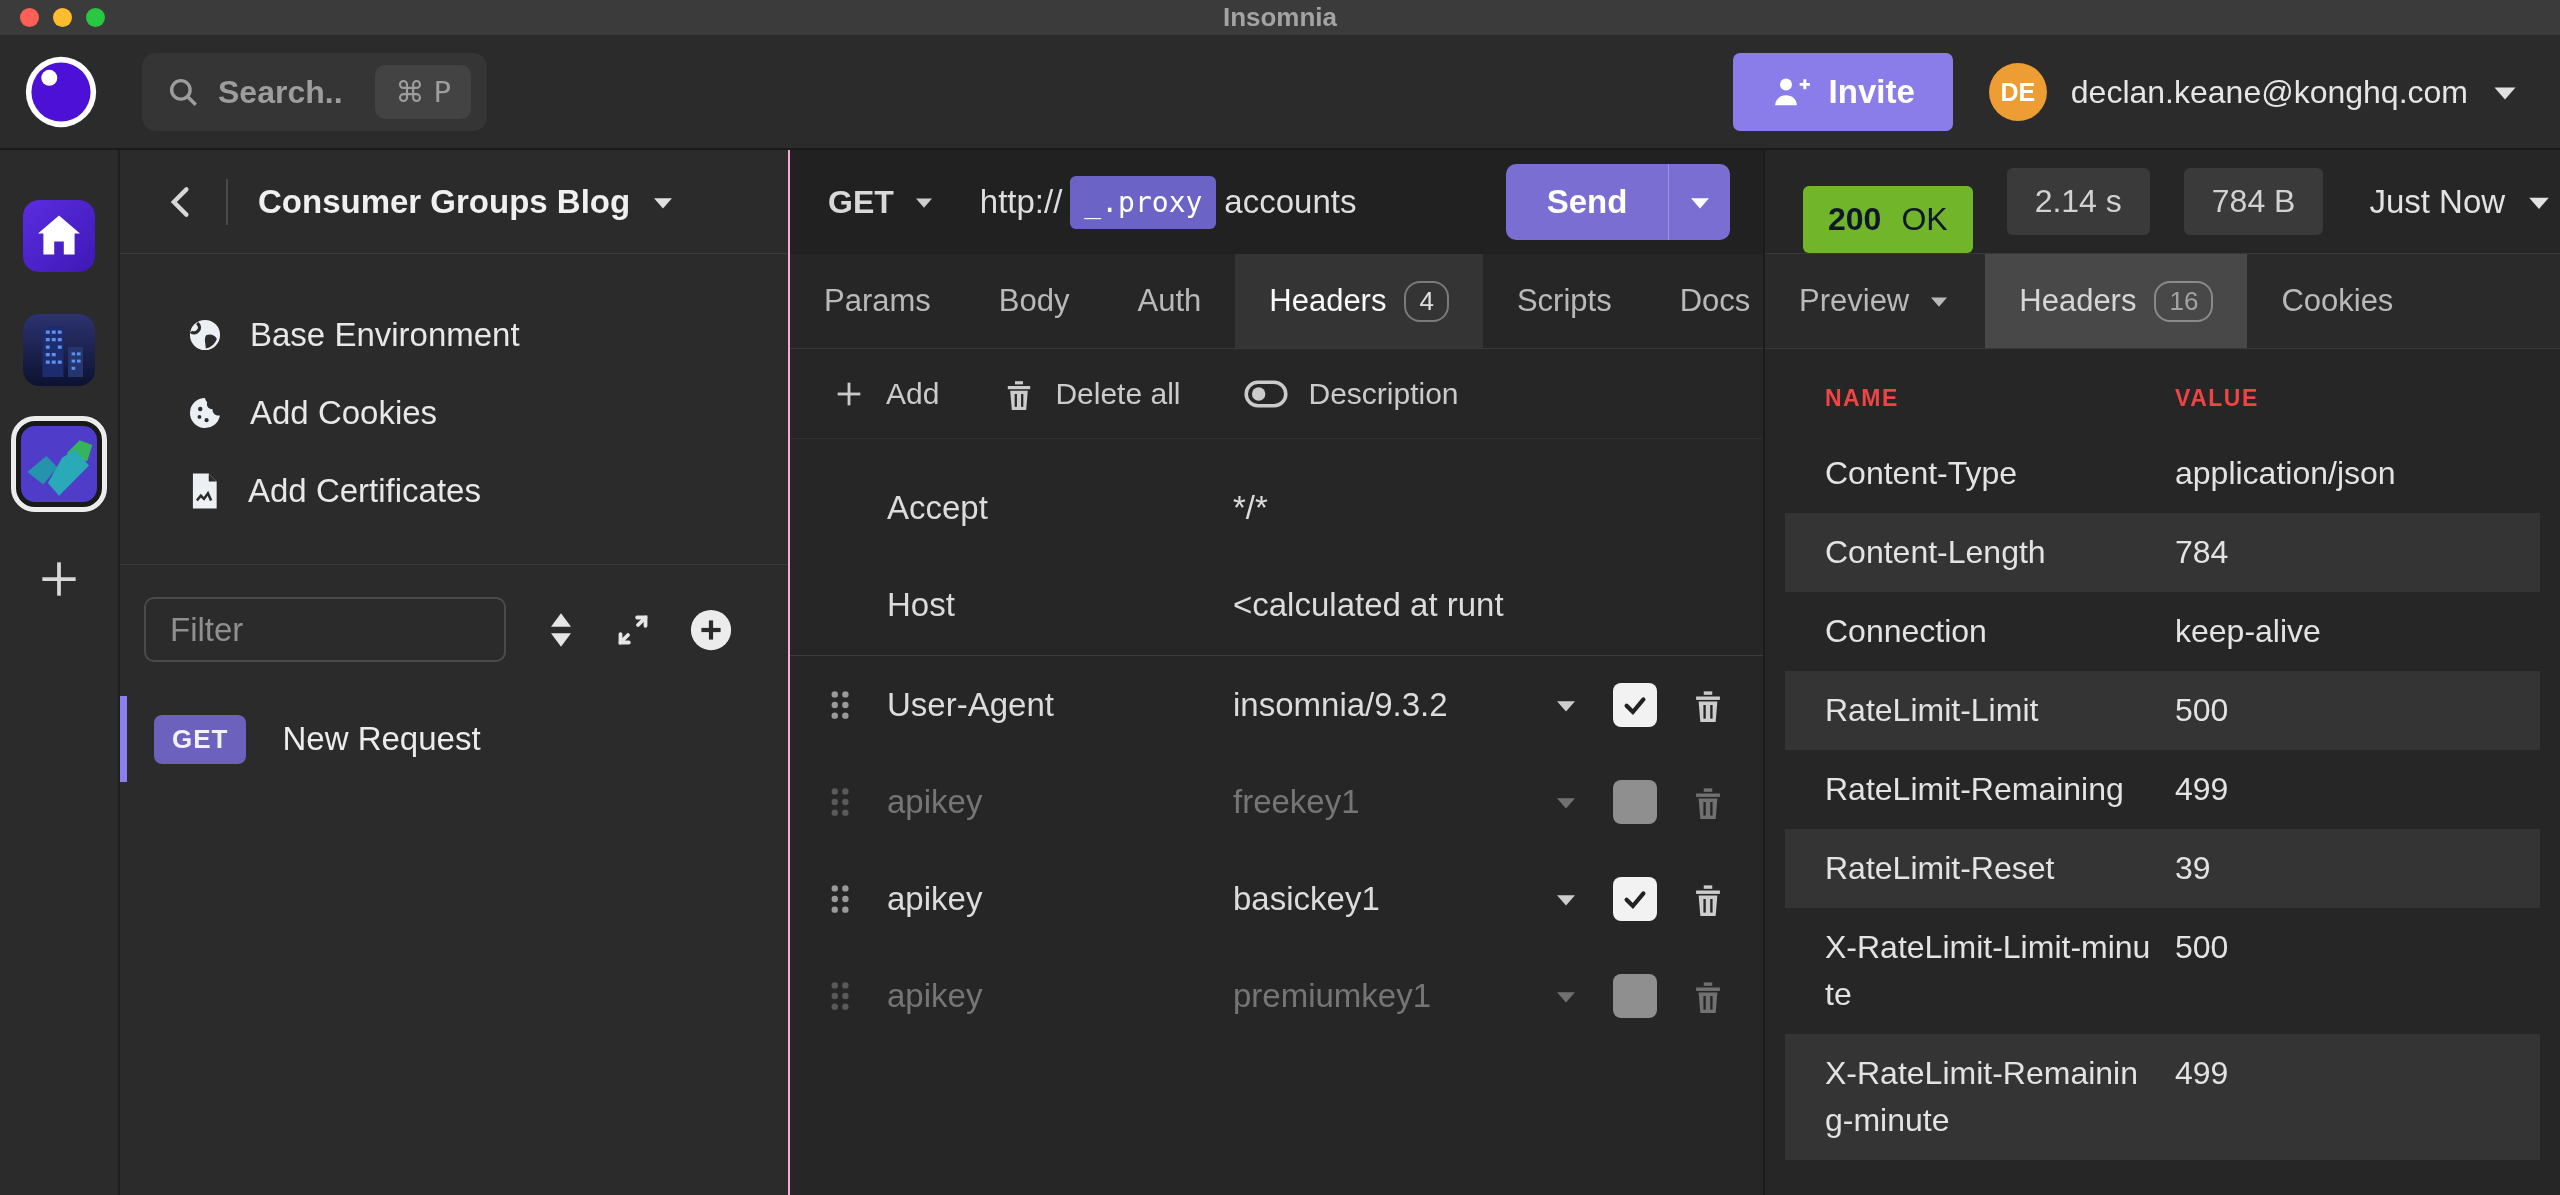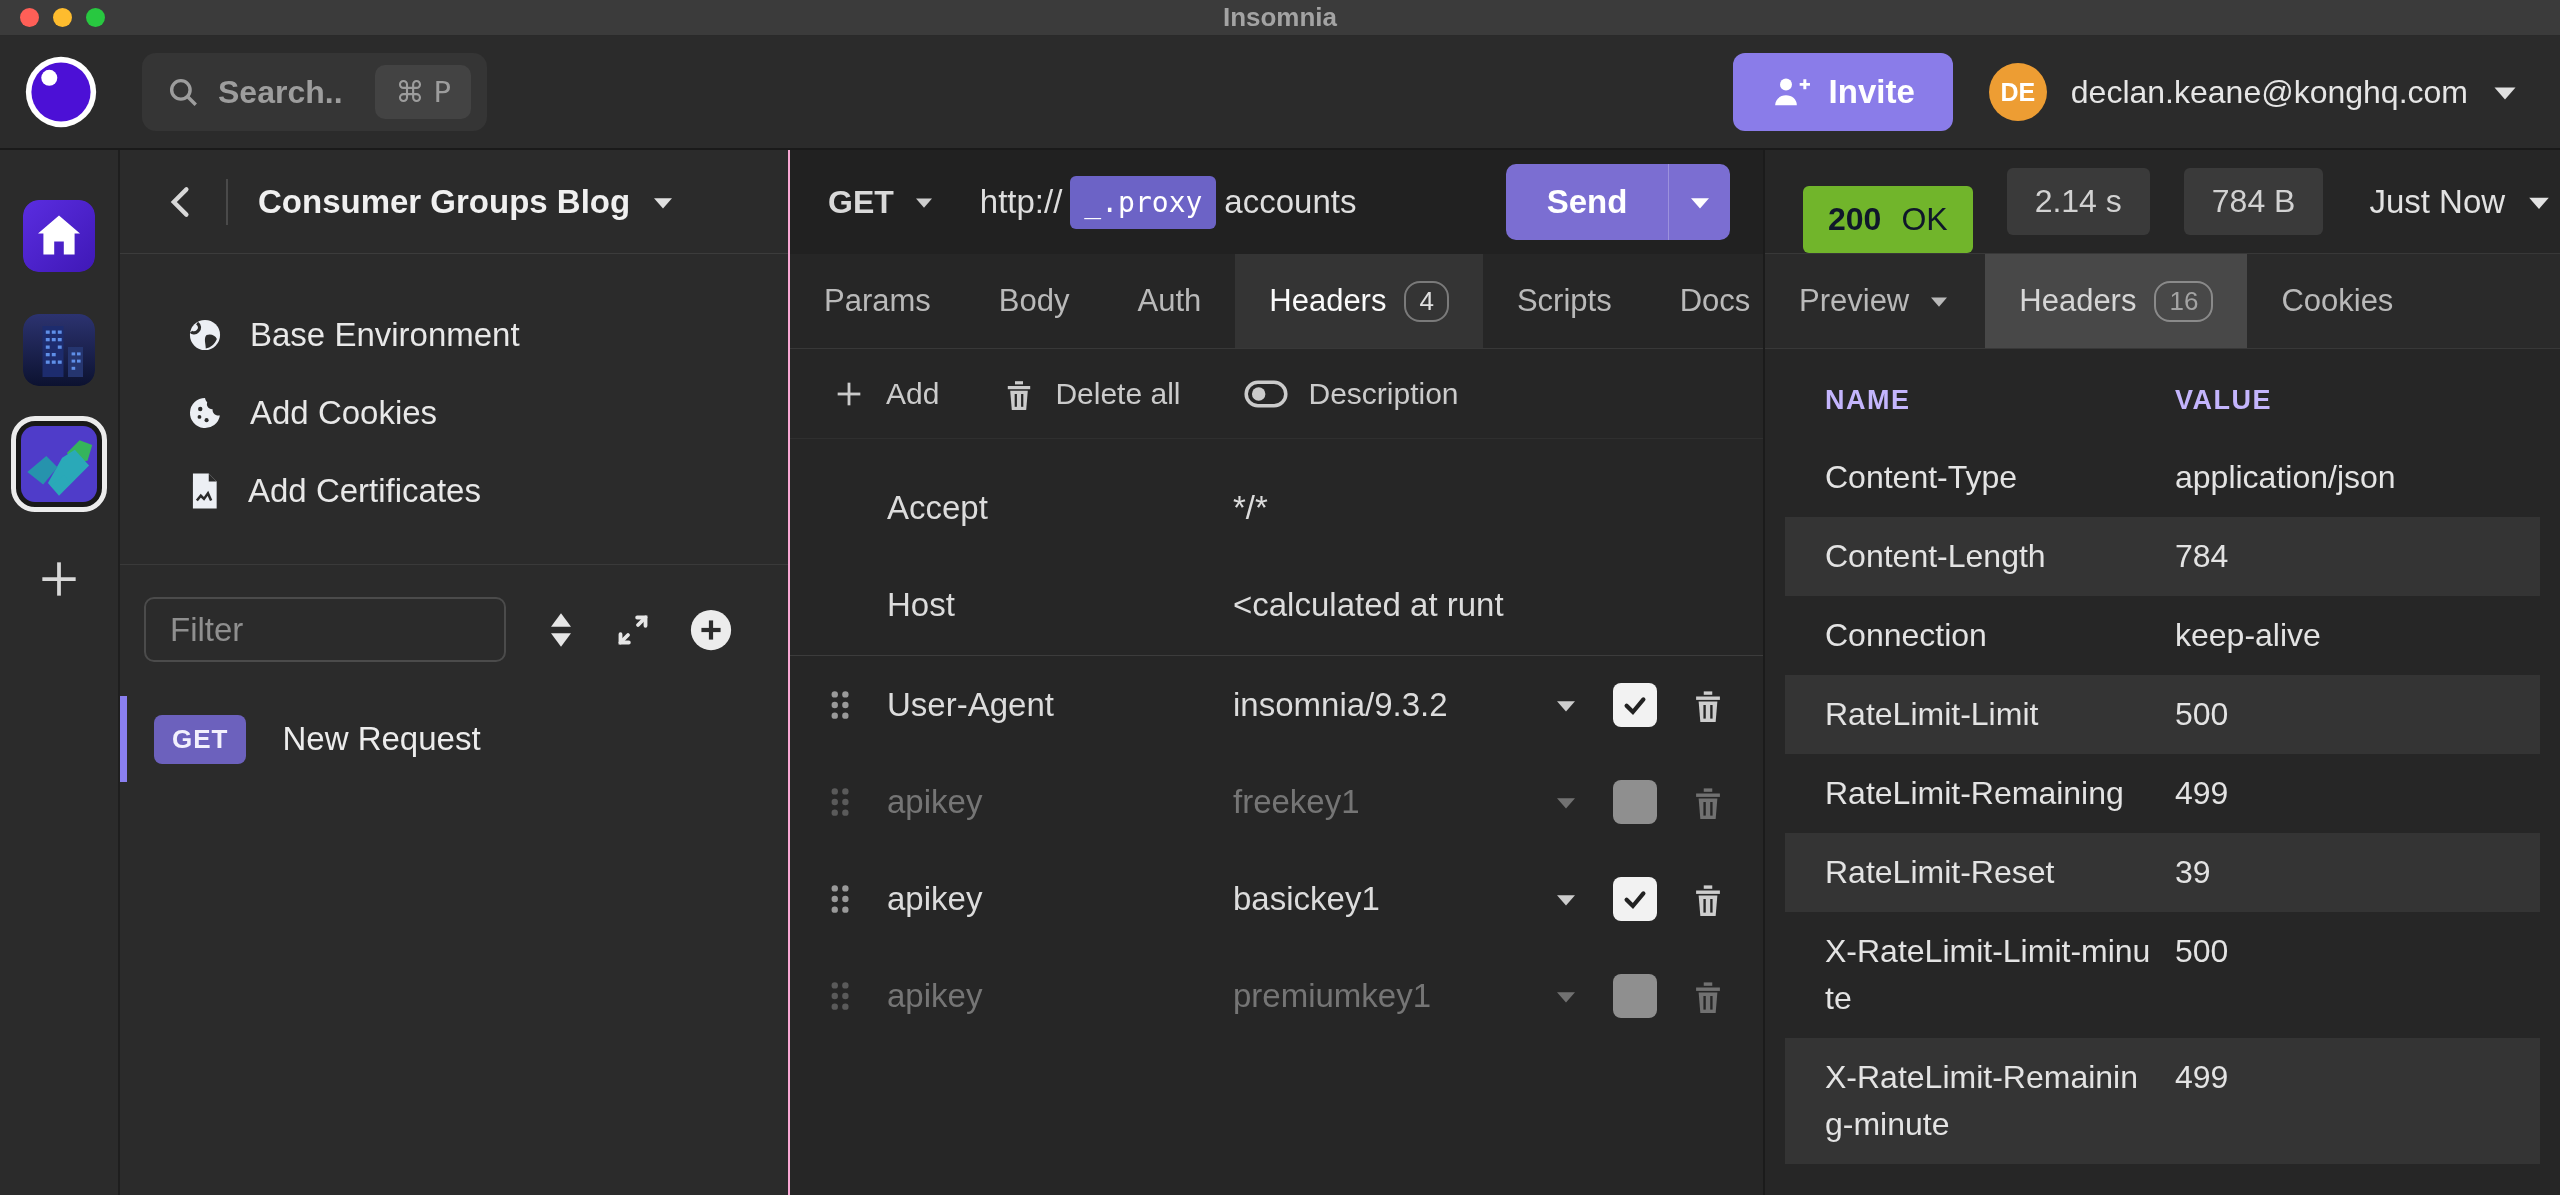--- a/index.html
+++ b/index.html
@@ -39,21 +39,21 @@
     border-radius:14px; display:flex; align-items:center; padding:0 16px 0 24px;
     color:#9d9d9d; cursor:pointer;
   }
   .searchbox .stext { font-size:32px; font-weight:bold; margin-left:18px; flex:1; }
   .kbd {
     background:#434343; border-radius:10px; padding:10px 20px; font-size:29px;
     font-family:"DejaVu Sans", "Liberation Sans", sans-serif; color:#9d9d9d;
   }
   .spacer { flex:1; }
   .invite-btn {
-    height:78px; background:var(--accent_invite); border:none; border-radius:12px;
+    height:78px; background:var(--accent_invite); border:none; border-radius:7px;
     display:flex; align-items:center; gap:18px; padding:0 38px; cursor:pointer;
     color:#fff; font-size:33px; font-weight:bold;
   }
   .avatar {
     width:58px; height:58px; border-radius:50%; background:var(--avatar_orange);
     display:flex; align-items:center; justify-content:center;
     font-size:25px; font-weight:bold; color:#fff; margin-left:36px;
   }
   .account-email { font-size:32px; color:#e6e6e6; margin:0 22px 0 24px; }
   .account-caret { margin-right:40px; cursor:pointer; }
@@ -180,22 +180,22 @@
   .status-badge {
     background:var(--status_green); border-radius:6px; padding:15px 25px;
     font-size:32px; color:#0f172a; display:flex; gap:20px; align-items:center;margin-top:36px;
   }
   .status-code { font-weight:bold; }
   .meta-chip { background:#3a3a3a; border-radius:6px; padding:15px 28px; font-size:32px; color:#d2d2d2; }
   .history-dd { display:flex; align-items:center; gap:20px; font-size:33px; color:#e2e2e2; cursor:pointer; margin-left:12px; }
 
   .resp-table { margin:0 20px; overflow:hidden; }
   .col-head {
-    display:flex; padding:36px 0 22px 40px; font-size:27px; font-weight:bold;
-    color:#c4b5fd; letter-spacing:1.5px;
+    display:flex; padding:36px 0 22px 40px; font-size:23px; font-weight:bold;
+    color:#ef4444; letter-spacing:1.5px;
   }
   .col-head .cname { width:350px; }
   .resp-row { display:flex; padding:16px 20px 16px 40px; min-height:78px; align-items:flex-start; }
   .resp-row:nth-child(odd) { background:#343434; }
   .resp-row .rname { width:350px; font-size:32px; color:#e3e3e3; line-height:47px; word-break:break-all; padding-right:20px; }
   .resp-row .rvalue { flex:1; font-size:32px; color:#e3e3e3; line-height:47px; }
 </style>
 </head>
 <body>
 

